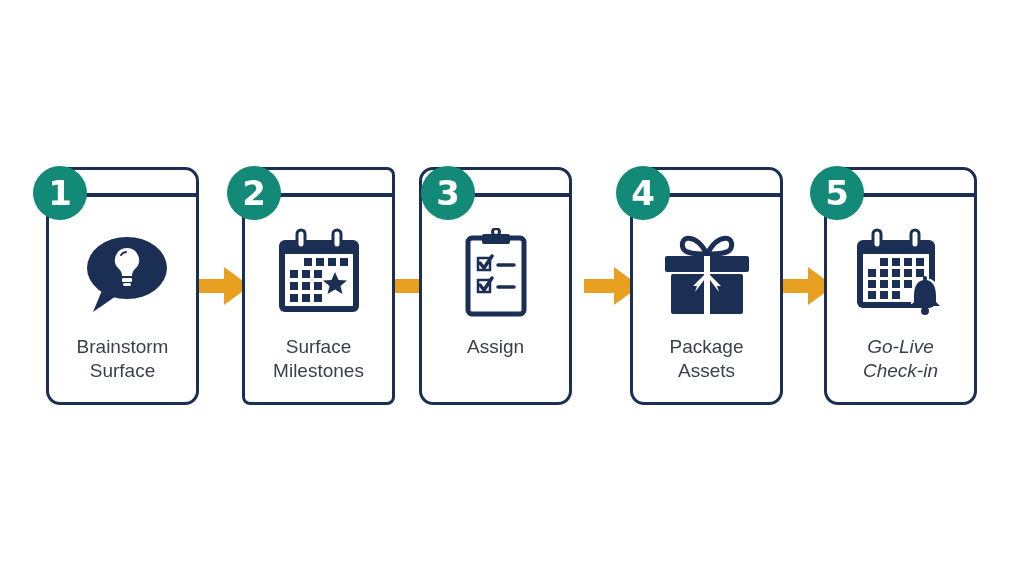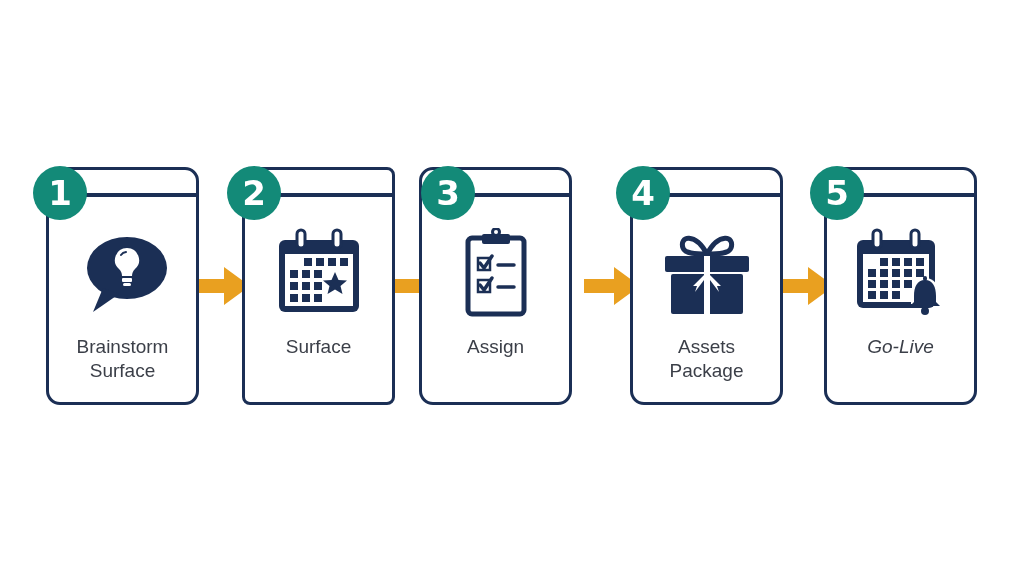--- a/index.html
+++ b/index.html
@@ -96,20 +96,21 @@
             <rect x="43" y="54" width="8" height="8"></rect>
           <rect x="19" y="66" width="8" height="8"></rect>
             <rect x="31" y="66" width="8" height="8"></rect>
             <rect x="43" y="66" width="8" height="8"></rect>
           <path d="M64 44 L67.5 52 L76 52.5 L69.5 58 L71.5 66 L64 61.5 L56.5 66 L58.5 58 L52 52.5 L60.5 52 Z"></path>
         </g>
       </svg>
     </div>
     <div class="label">
       <span>Surface</span>
+      <span>Milestones</span>
     </div>
   </div>
 
   <div class="card" style="left:419px;">
     <div class="header-line"></div>
     <div class="icon">
       <svg viewBox="0 0 96 90">
         <rect x="20" y="10" width="56" height="76" rx="4" fill="none" stroke="#1b2f55" stroke-width="5"></rect>
         <rect x="34" y="6" width="28" height="10" rx="2" fill="#1b2f55"></rect>
         <circle cx="48" cy="4" r="5" fill="#1b2f55"></circle>
@@ -140,22 +141,22 @@
           <path d="M48 26 C60 4 76 8 72 20 C70 26 58 26 48 26 Z"></path>
         </g>
         <rect x="6" y="28" width="84" height="16" rx="2" fill="#1b2f55"></rect>
         <rect x="12" y="46" width="72" height="40" rx="2" fill="#1b2f55"></rect>
         <rect x="45" y="28" width="6" height="58" fill="#ffffff"></rect>
         <path d="M48 44 L34 58 L38 58 L36 64 L48 48 Z" fill="#ffffff"></path>
         <path d="M48 44 L62 58 L58 58 L60 64 L48 48 Z" fill="#ffffff"></path>
       </svg>
     </div>
     <div class="label">
+      <span>Package</span>
       <span>Assets</span>
-      <span>Package</span>
     </div>
   </div>
 
   <div class="card" style="left:824px;font-style:italic;">
     <div class="header-line"></div>
     <div class="icon">
       <svg viewBox="0 0 96 90">
         <rect x="4" y="12" width="78" height="68" rx="6" fill="#1b2f55"></rect>
         <rect x="10" y="26" width="66" height="48" fill="#ffffff"></rect>
         <rect x="20" y="2" width="8" height="18" rx="4" fill="#ffffff" stroke="#1b2f55" stroke-width="3"></rect>
@@ -179,20 +180,21 @@
             <rect x="39" y="63" width="8" height="8"></rect>
         </g>
         <path d="M72 50 c-10 0 -14 8 -14 18 v8 h28 v-8 c0 -10 -4 -18 -14 -18 z" fill="#ffffff"></path>
         <path d="M72 52 c-8 0 -11 7 -11 16 v6 l-4 4 h30 l-4 -4 v-6 c0 -9 -3 -16 -11 -16 z" fill="#1b2f55"></path>
         <rect x="70" y="48" width="4" height="5" rx="2" fill="#1b2f55"></rect>
         <circle cx="72" cy="83" r="4" fill="#1b2f55"></circle>
       </svg>
     </div>
     <div class="label">
       <span>Go-Live</span>
+      <span>Check-in</span>
     </div>
   </div>
 
   <div class="badge" style="left:33px;">1</div>
   <div class="badge" style="left:227px;">2</div>
   <div class="badge" style="left:421px;">3</div>
   <div class="badge" style="left:616px;">4</div>
   <div class="badge" style="left:810px;">5</div>
 
 </div>

